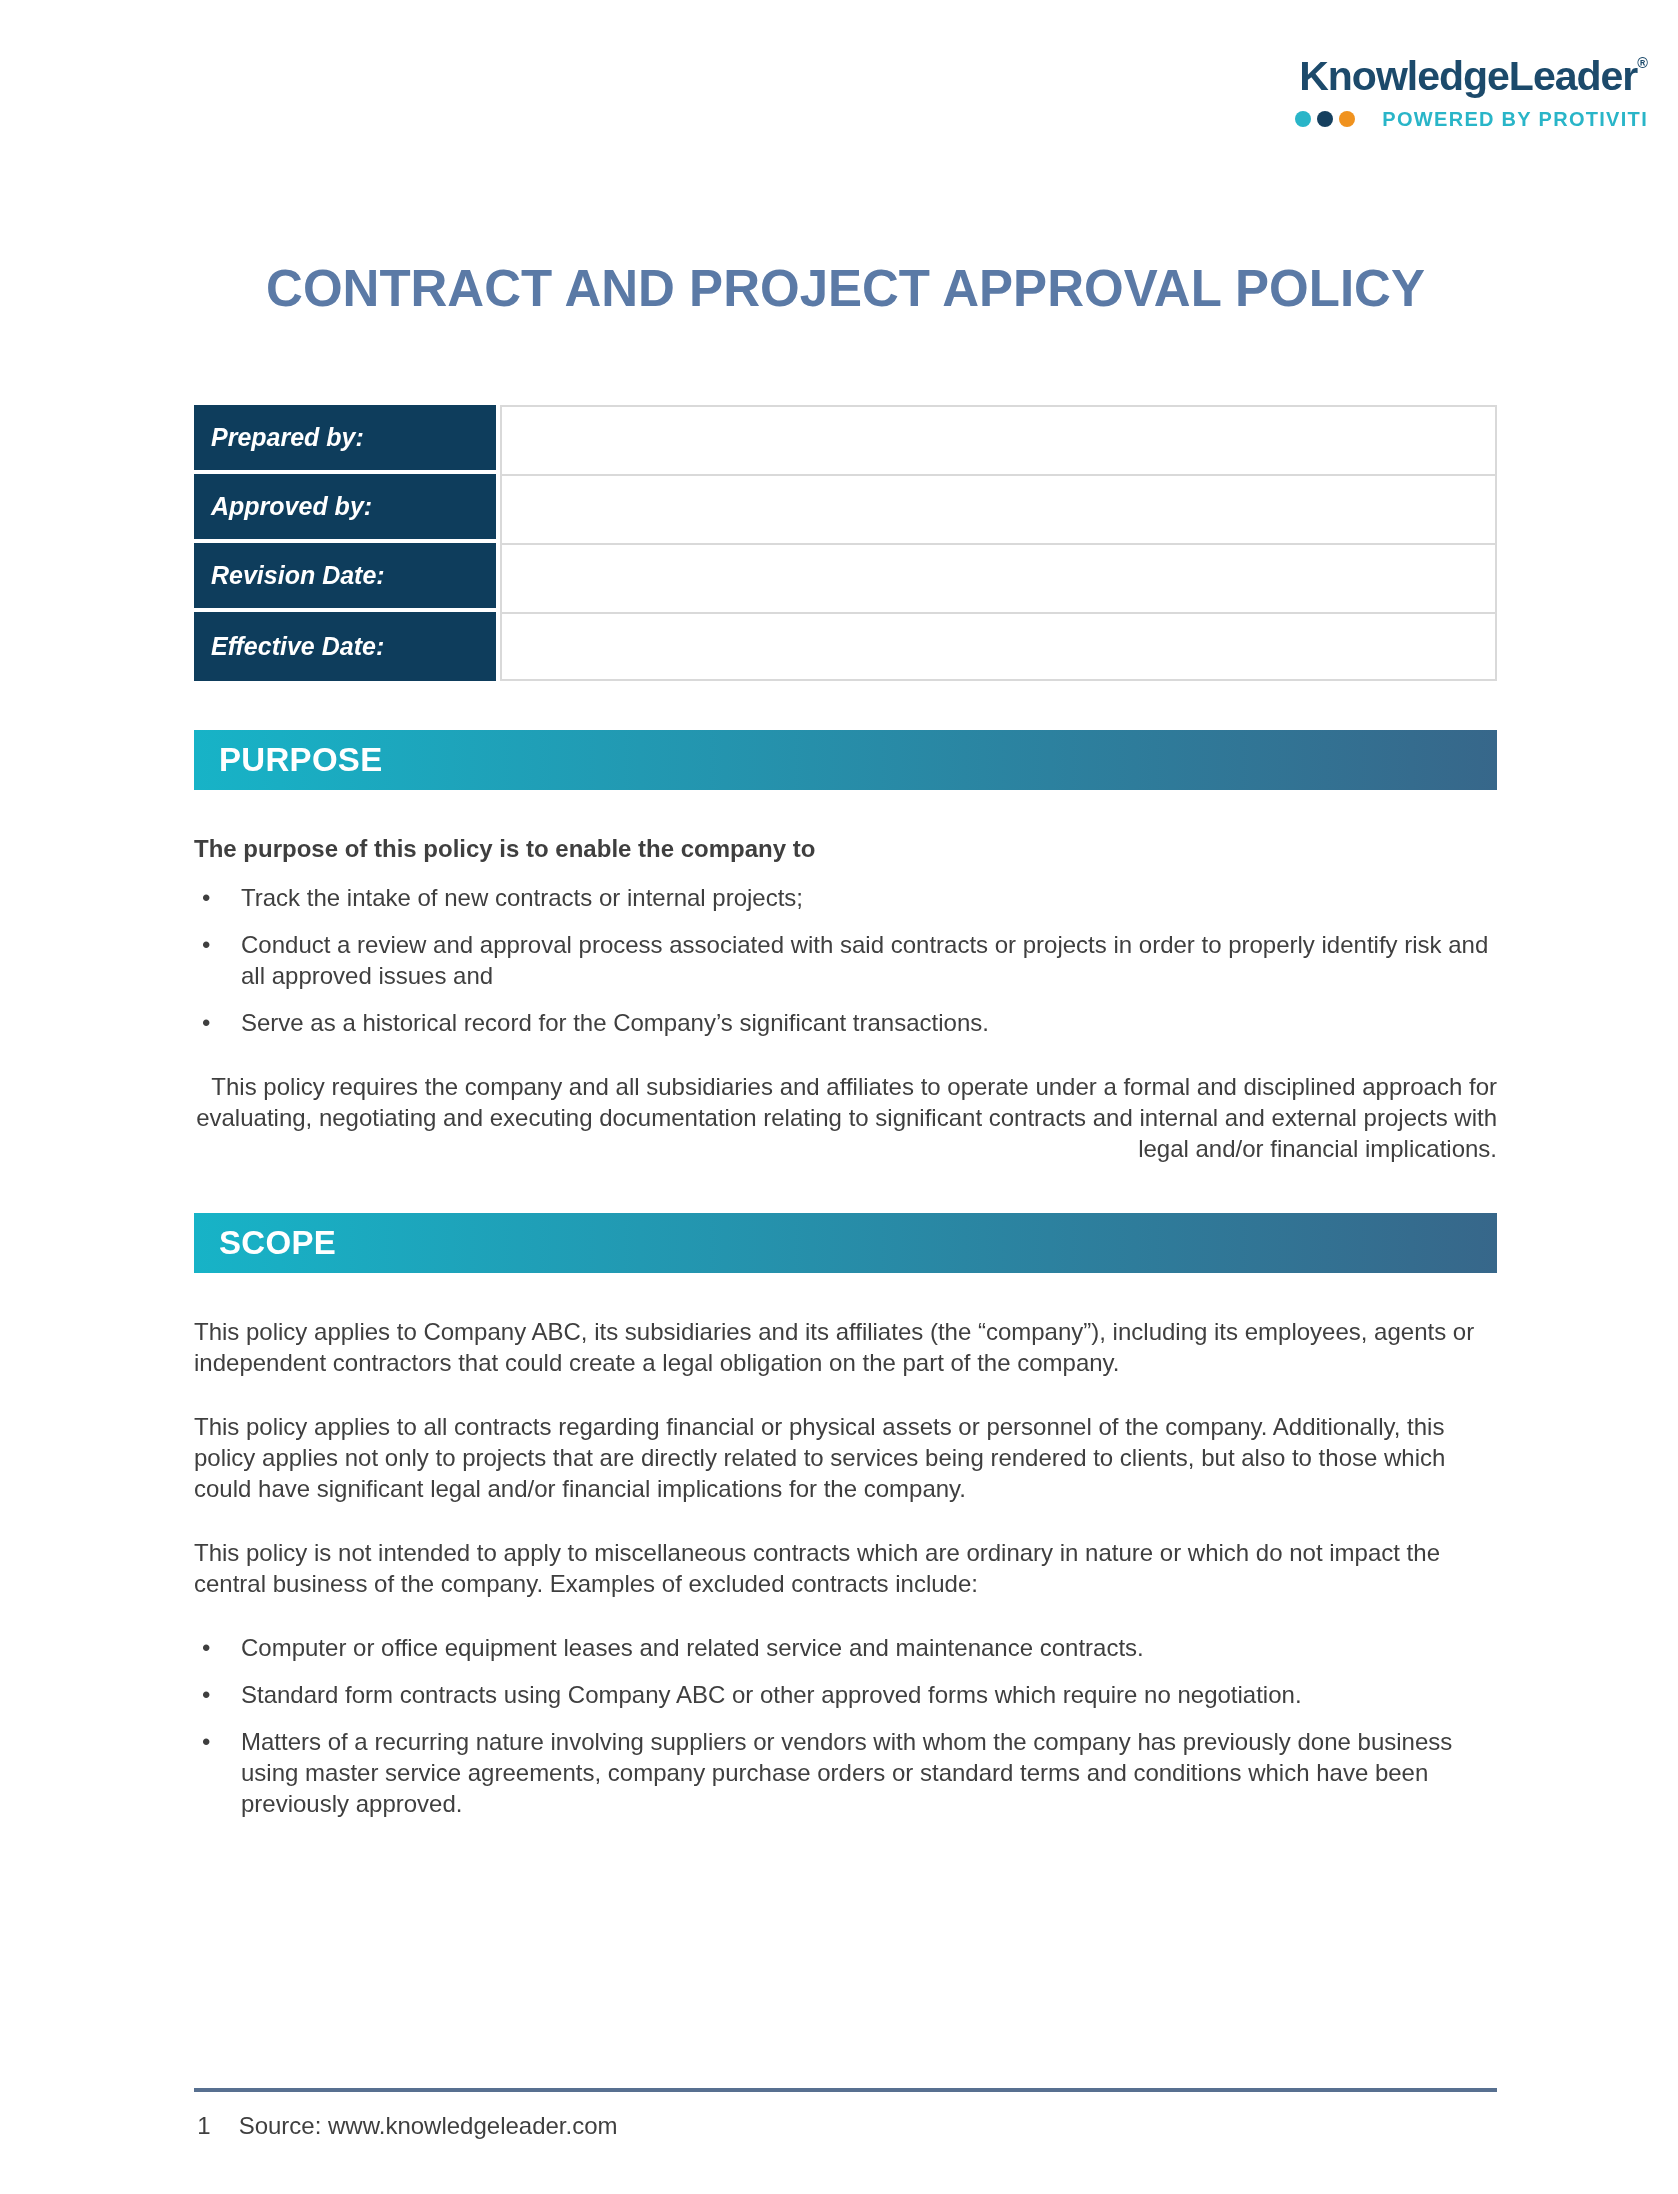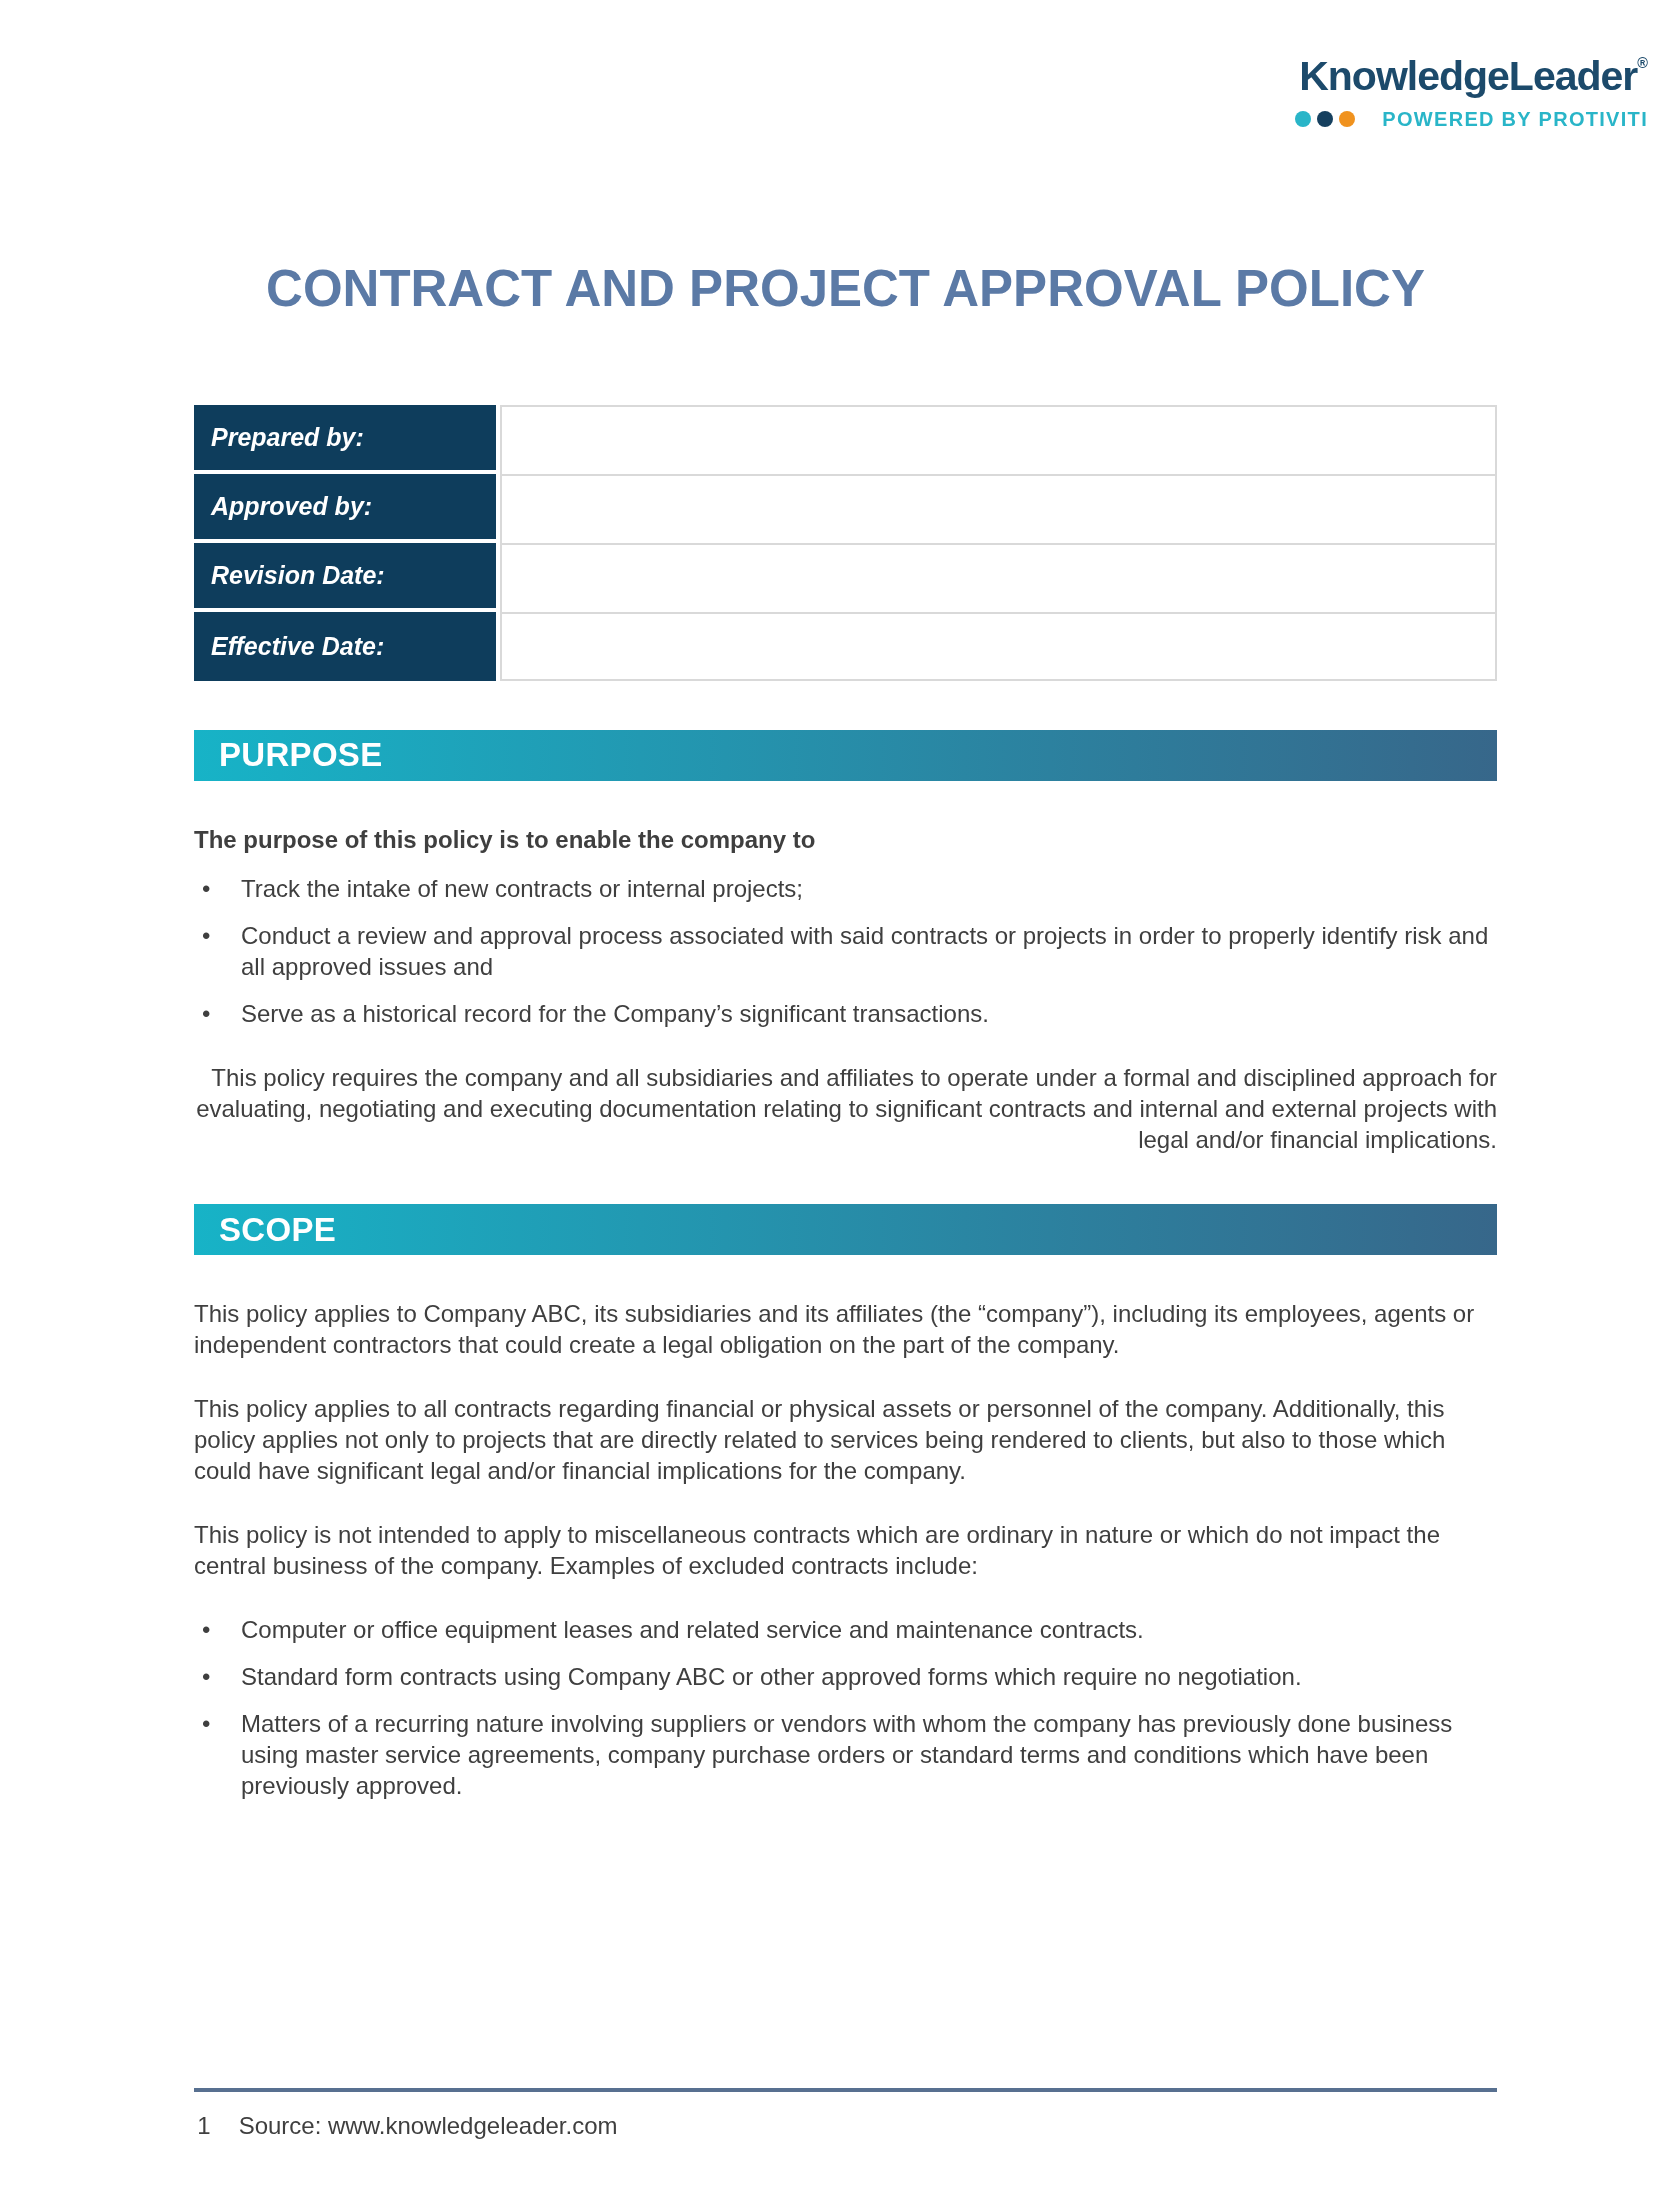--- a/index.html
+++ b/index.html
@@ -79,21 +79,21 @@
   td.meta-value {
     background: #ffffff;
     border: 2px solid #d9d9d9;
     border-bottom: none;
   }
   tr:last-child td.meta-value { border-bottom: 2px solid #d9d9d9; }
 
   
   .section-bar {
     margin-top: 49px;
-    height: 51px;
+    height: 60px;
     background: linear-gradient(to right, #17b3c7, #37678a);
     display: flex;
     align-items: center;
     padding-left: 25px;
     box-sizing: border-box;
   }
   .section-bar span {
     color: #ffffff;
     font-weight: bold;
     font-size: 33px;

